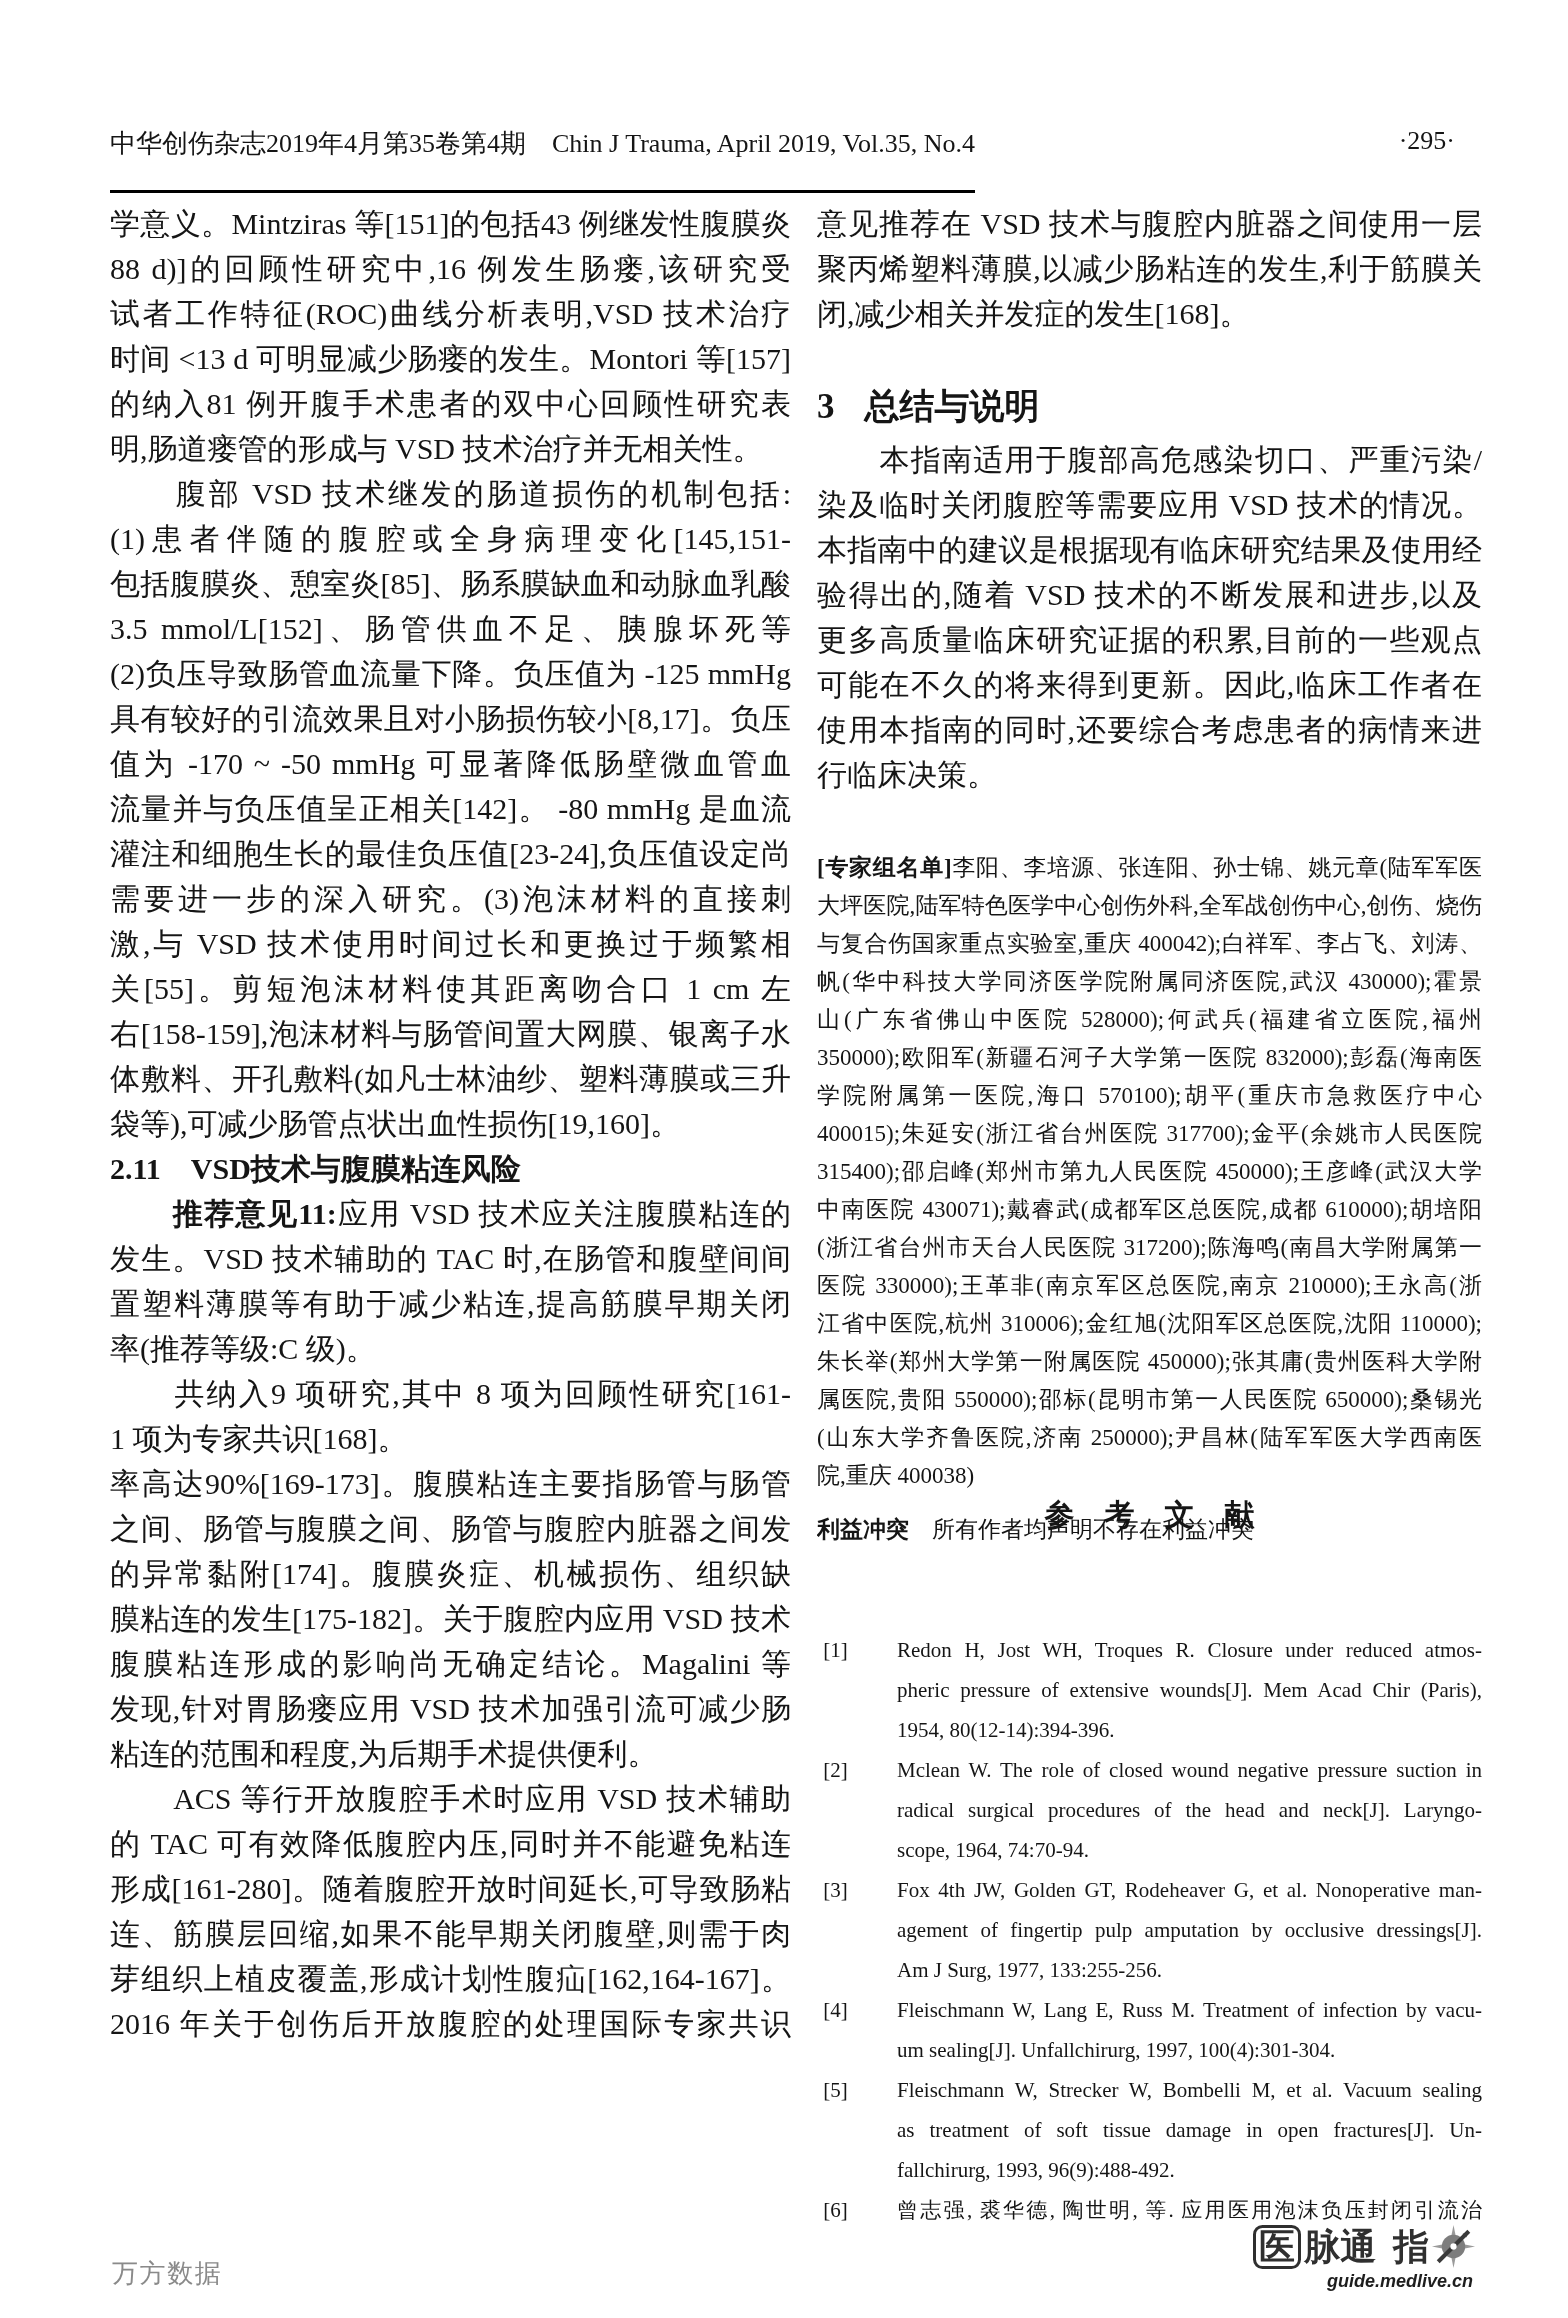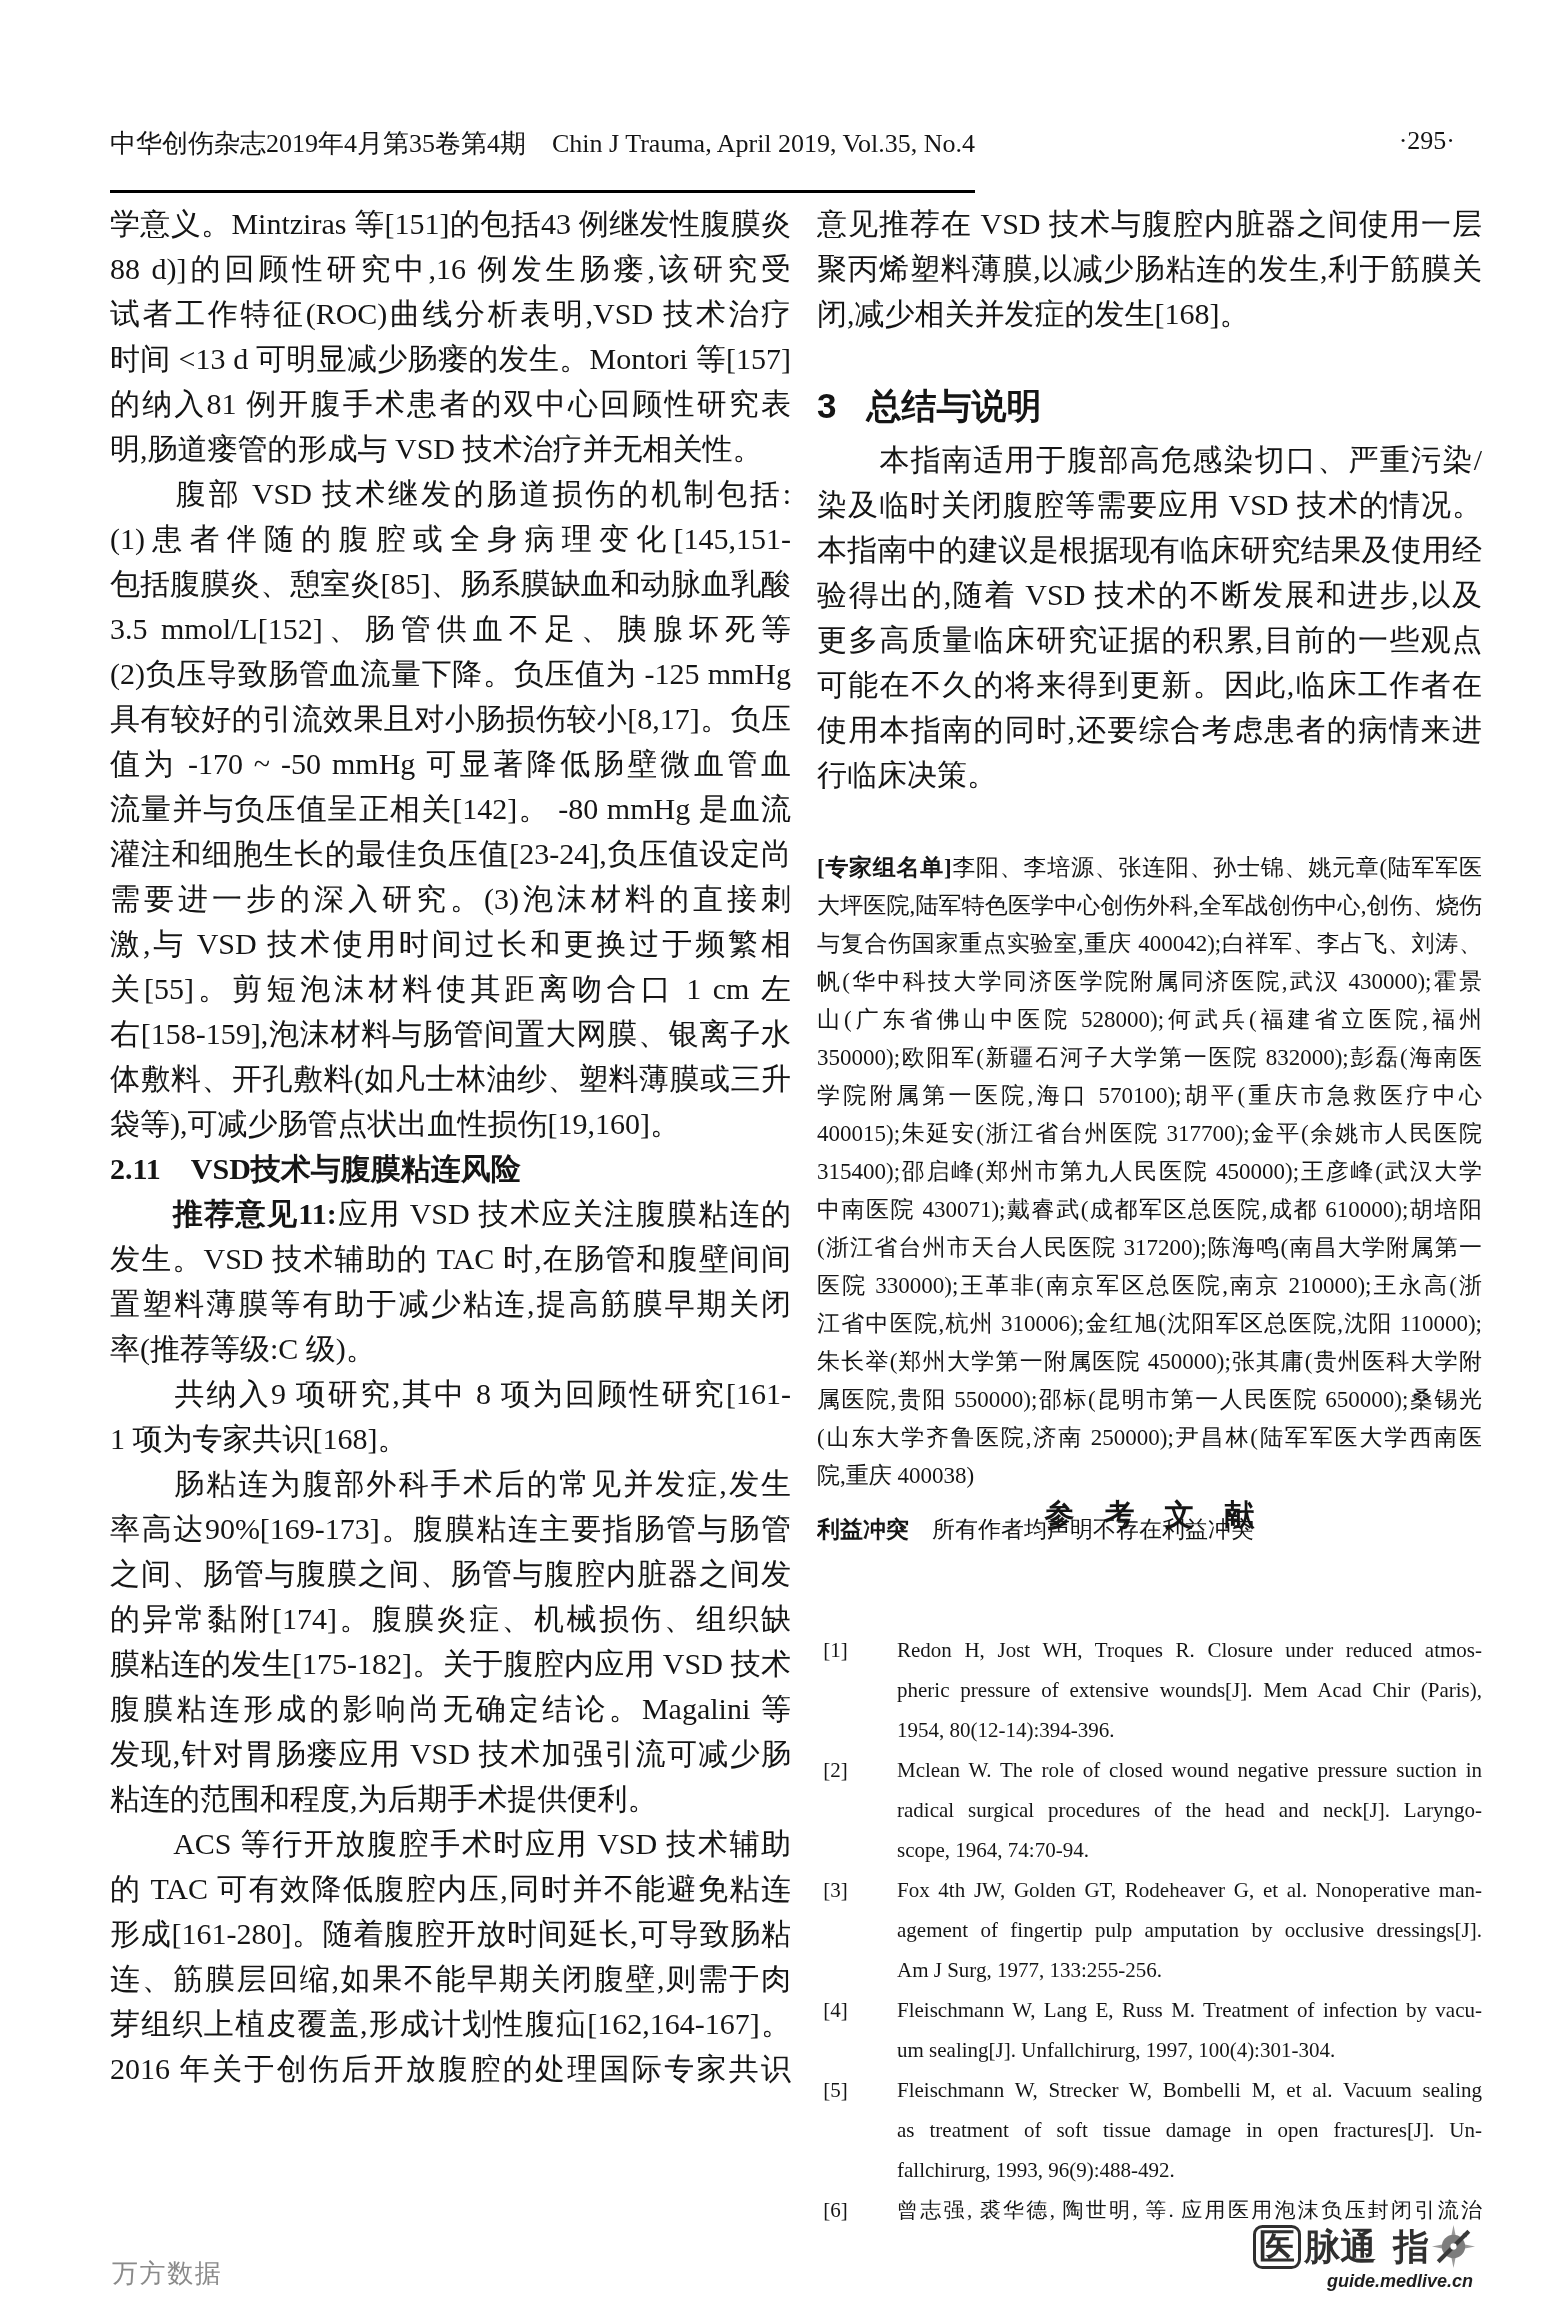--- a/index.html
+++ b/index.html
@@ -25,21 +25,21 @@
   .line.end{text-align-last:left;}
   .line.bold{font-weight:bold;}
   .line b{font-weight:bold;}
   
   #left-col{left:110px;top:201px;width:681px;font-size:30px;}
   #left-col .line{height:45px;line-height:45px;}
   
   #right-intro{left:817px;top:201px;width:665px;font-size:30px;}
   #right-intro .line{height:45px;line-height:45px;}
   #section3-heading{left:817px;top:383px;width:665px;font-size:35px;font-weight:bold;
-    font-family:Liberation Sans, sans-serif;}
+    font-family:Liberation Serif, serif;}
   #section3-heading .num{margin-right:30px;}
   #right-summary{left:817px;top:437px;width:665px;font-size:30px;}
   #right-summary .line{height:45px;line-height:45px;}
   #experts{left:817px;top:849px;width:665px;font-size:23px;}
   #experts .line{height:38px;line-height:38px;}
   #conflict{left:817px;top:1511px;width:665px;font-size:23px;}
   #conflict .line{height:38px;line-height:38px;}
   #ref-heading{left:817px;top:1495px;width:665px;text-align:center;
     font-size:30px;font-weight:bold;}
   #refs{left:817px;top:1630px;width:665px;font-size:21px;}
@@ -91,21 +91,20 @@
     <div class="line">右[158-159],泡沫材料与肠管间置大网膜、银离子水胶</div>
     <div class="line">体敷料、开孔敷料(如凡士林油纱、塑料薄膜或三升</div>
     <div class="line end">袋等),可减少肠管点状出血性损伤[19,160]。</div>
     <div class="line bold end">2.11　VSD技术与腹膜粘连风险</div>
     <div class="line"><b>　　推荐意见11:</b>应用 VSD 技术应关注腹膜粘连的</div>
     <div class="line">发生。VSD 技术辅助的 TAC 时,在肠管和腹壁间间</div>
     <div class="line">置塑料薄膜等有助于减少粘连,提高筋膜早期关闭</div>
     <div class="line end">率(推荐等级:C 级)。</div>
     <div class="line">　　共纳入9 项研究,其中 8 项为回顾性研究[161-167],</div>
     <div class="line end">1 项为专家共识[168]。</div>
-    <div class="line">　　肠粘连为腹部外科手术后的常见并发症,发生</div>
     <div class="line">率高达90%[169-173]。腹膜粘连主要指肠管与肠管</div>
     <div class="line">之间、肠管与腹膜之间、肠管与腹腔内脏器之间发生</div>
     <div class="line">的异常黏附[174]。腹膜炎症、机械损伤、组织缺血、异</div>
     <div class="line">膜粘连的发生[175-182]。关于腹腔内应用 VSD 技术对</div>
     <div class="line">腹膜粘连形成的影响尚无确定结论。Magalini 等[120]</div>
     <div class="line">发现,针对胃肠瘘应用 VSD 技术加强引流可减少肠</div>
     <div class="line end">粘连的范围和程度,为后期手术提供便利。</div>
     <div class="line">　　ACS 等行开放腹腔手术时应用 VSD 技术辅助</div>
     <div class="line">的 TAC 可有效降低腹腔内压,同时并不能避免粘连</div>
     <div class="line">形成[161-280]。随着腹腔开放时间延长,可导致肠粘</div>

